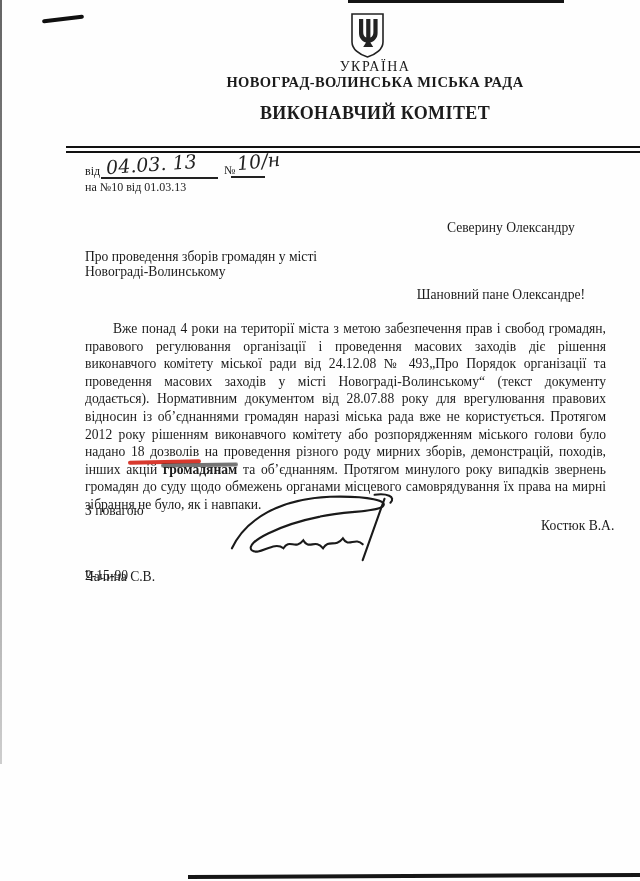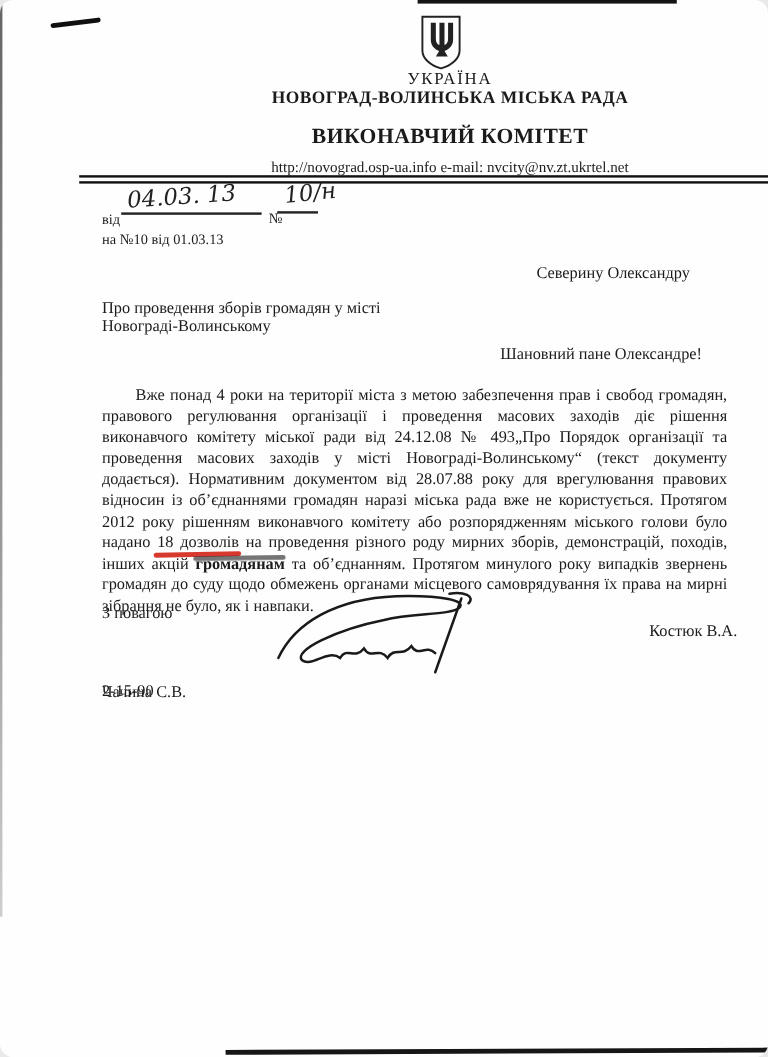--- a/index.html
+++ b/index.html
@@ -4,40 +4,39 @@
 <style>
   html,body{margin:0;padding:0;background:#e9e9e9;}
   .page{
     position:relative;
     width:640px;height:881px;
     background:#fefefe;
     font-family:"Liberation Serif","DejaVu Serif",serif;
     color:#1b1b1b;
     overflow:hidden;
     margin:0 auto;
-    border-radius:11px;
   }
   .abs{position:absolute;}
   
   .top-bar{left:348px;top:0;width:216px;height:3px;background:#141414;}
   .corner-dash{left:42px;top:17px;width:42px;height:4px;background:#101010;transform:rotate(-7deg);border-radius:2px;}
   .left-edge{left:0;top:0;width:2px;height:764px;background:linear-gradient(#4a4a4a,#8a8a8a 60%,#c5c5c5);opacity:.85;}
   .bottom-bar{left:188px;top:874px;width:452px;height:4px;background:#161616;transform:rotate(-.25deg);}
   
   .emblem{left:349px;top:12px;width:37px;height:47px;}
   .hdr{left:110px;width:530px;text-align:center;}
   .country{top:59px;font-size:14px;letter-spacing:1.5px;}
   .org1{top:74px;font-size:14.5px;font-weight:bold;letter-spacing:.4px;}
   .org2{top:89px;font-size:14px;font-weight:bold;letter-spacing:.4px;}
   .org3{top:103px;font-size:18px;font-weight:bold;letter-spacing:.4px;}
   .addr{top:118px;font-size:12.6px;}
   .contacts{top:132px;font-size:12.6px;}
   .rule{left:66px;top:146px;width:574px;height:3px;border-top:2px solid #111;border-bottom:2px solid #111;}
   
-  .ref-label{font-size:12px;margin-top:12px;}
+  .ref-label{font-size:12px;}
   .hand{font-family:"DejaVu Serif","Liberation Serif",serif;font-style:italic;font-size:19px;color:#222;}
   .u-line{background:#222;height:1.5px;}
   
   .txt{font-size:13.6px;}
   .addressee{left:447px;top:220px;}
   .subject1{left:85px;top:249px;}
   .subject2{left:85px;top:264px;}
   .salutation{left:85px;top:287px;width:500px;text-align:right;}
   .body-par{
     left:85px;top:320px;width:521px;
@@ -70,21 +69,20 @@
   <div class="abs emblem">
     <svg width="37" height="47" viewBox="0 0 37 47">
       <path d="M3 2 H34 V30 C34 37 27 42.5 18.5 45 C10 42.5 3 37 3 30 Z" fill="none" stroke="#222" stroke-width="1.6"></path>
       <path d="M10 7 h4.2 v13 c0 3 1 4.6 3 5.6 V7 h4.2 v18.6 c2 -1 3 -2.6 3 -5.6 V7 h4.2 v14 c0 5 -3 8 -7.2 9.6 l2.8 4.4 h-10 l2.8 -4.4 c-4.2 -1.6 -7 -4.6 -7 -9.6 Z" fill="#222"></path>
     </svg>
   </div>
 
   <div class="abs hdr country">УКРАЇНА</div>
   <div class="abs hdr org1">НОВОГРАД-ВОЛИНСЬКА МІСЬКА РАДА</div>
   <div class="abs hdr org3">ВИКОНАВЧИЙ КОМІТЕТ</div>
-  <div class="abs hdr contacts">http://novograd.osp-ua.info e-mail: nvcity@nv.zt.ukrtel.net</div>
   <div class="abs rule"></div>
 
   <div class="abs ref-label" style="left:85px;top:164px;">від</div>
   <div class="abs hand" style="left:106px;top:153px;transform:rotate(-4deg);">04.03. 13</div>
   <div class="abs u-line" style="left:101px;top:177px;width:117px;"></div>
   <div class="abs ref-label" style="left:224px;top:163px;">№</div>
   <div class="abs hand" style="left:237px;top:150px;transform:rotate(-6deg);">10/н</div>
   <div class="abs u-line" style="left:231px;top:176px;width:34px;"></div>
   <div class="abs ref-label" style="left:85px;top:180px;">на №10 від 01.03.13</div>
 

